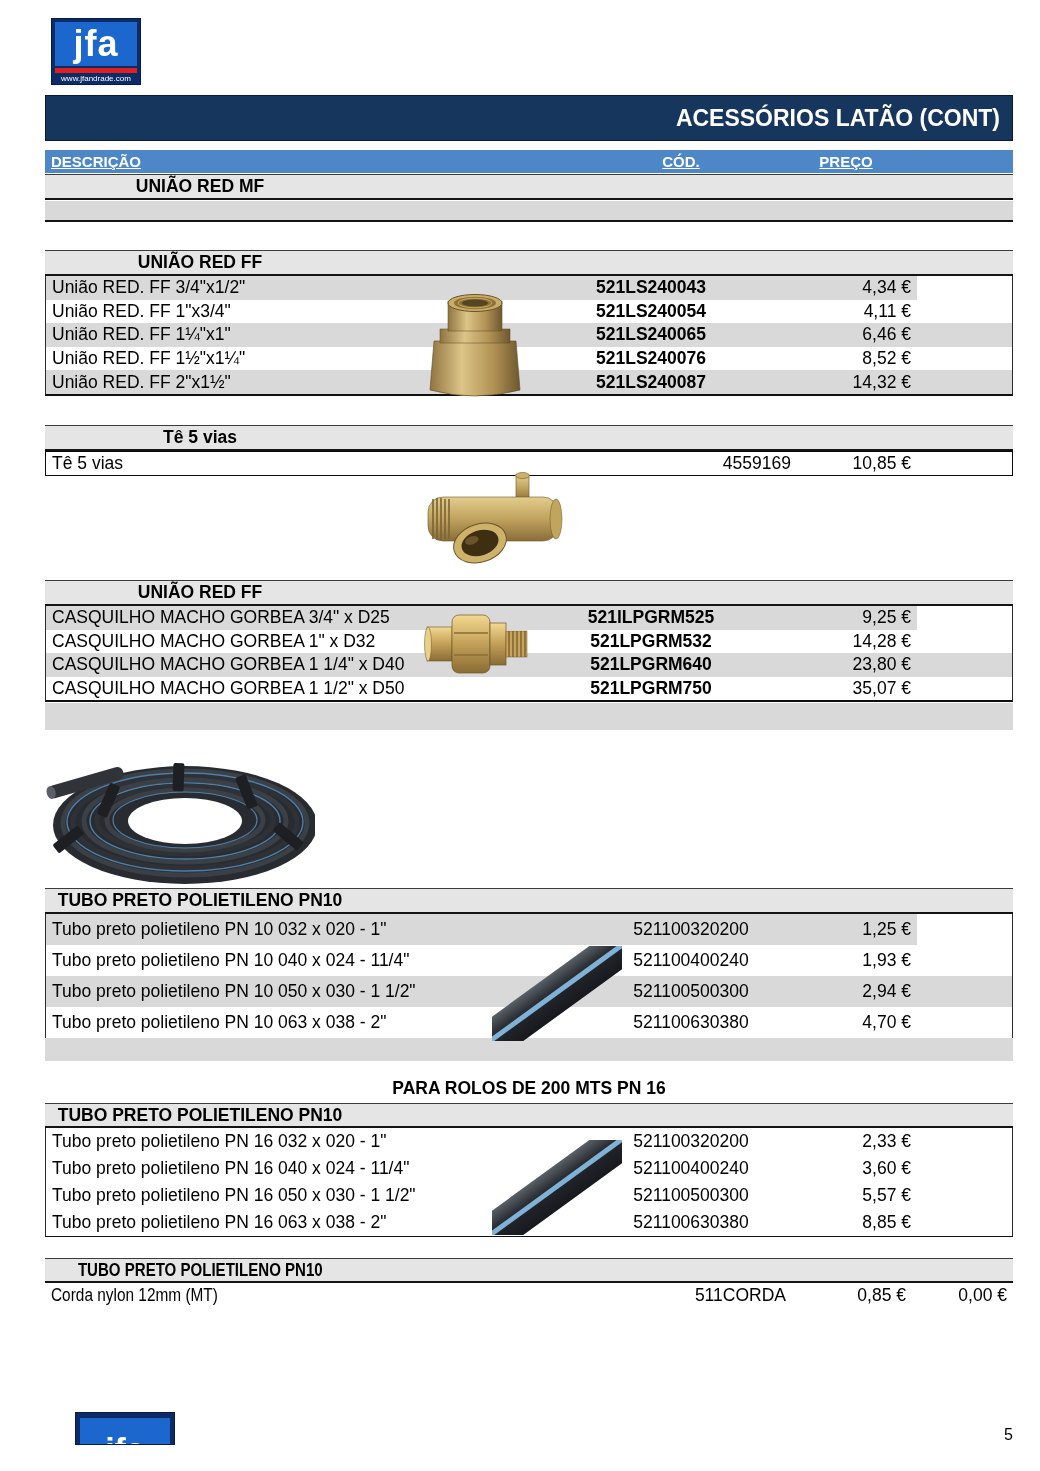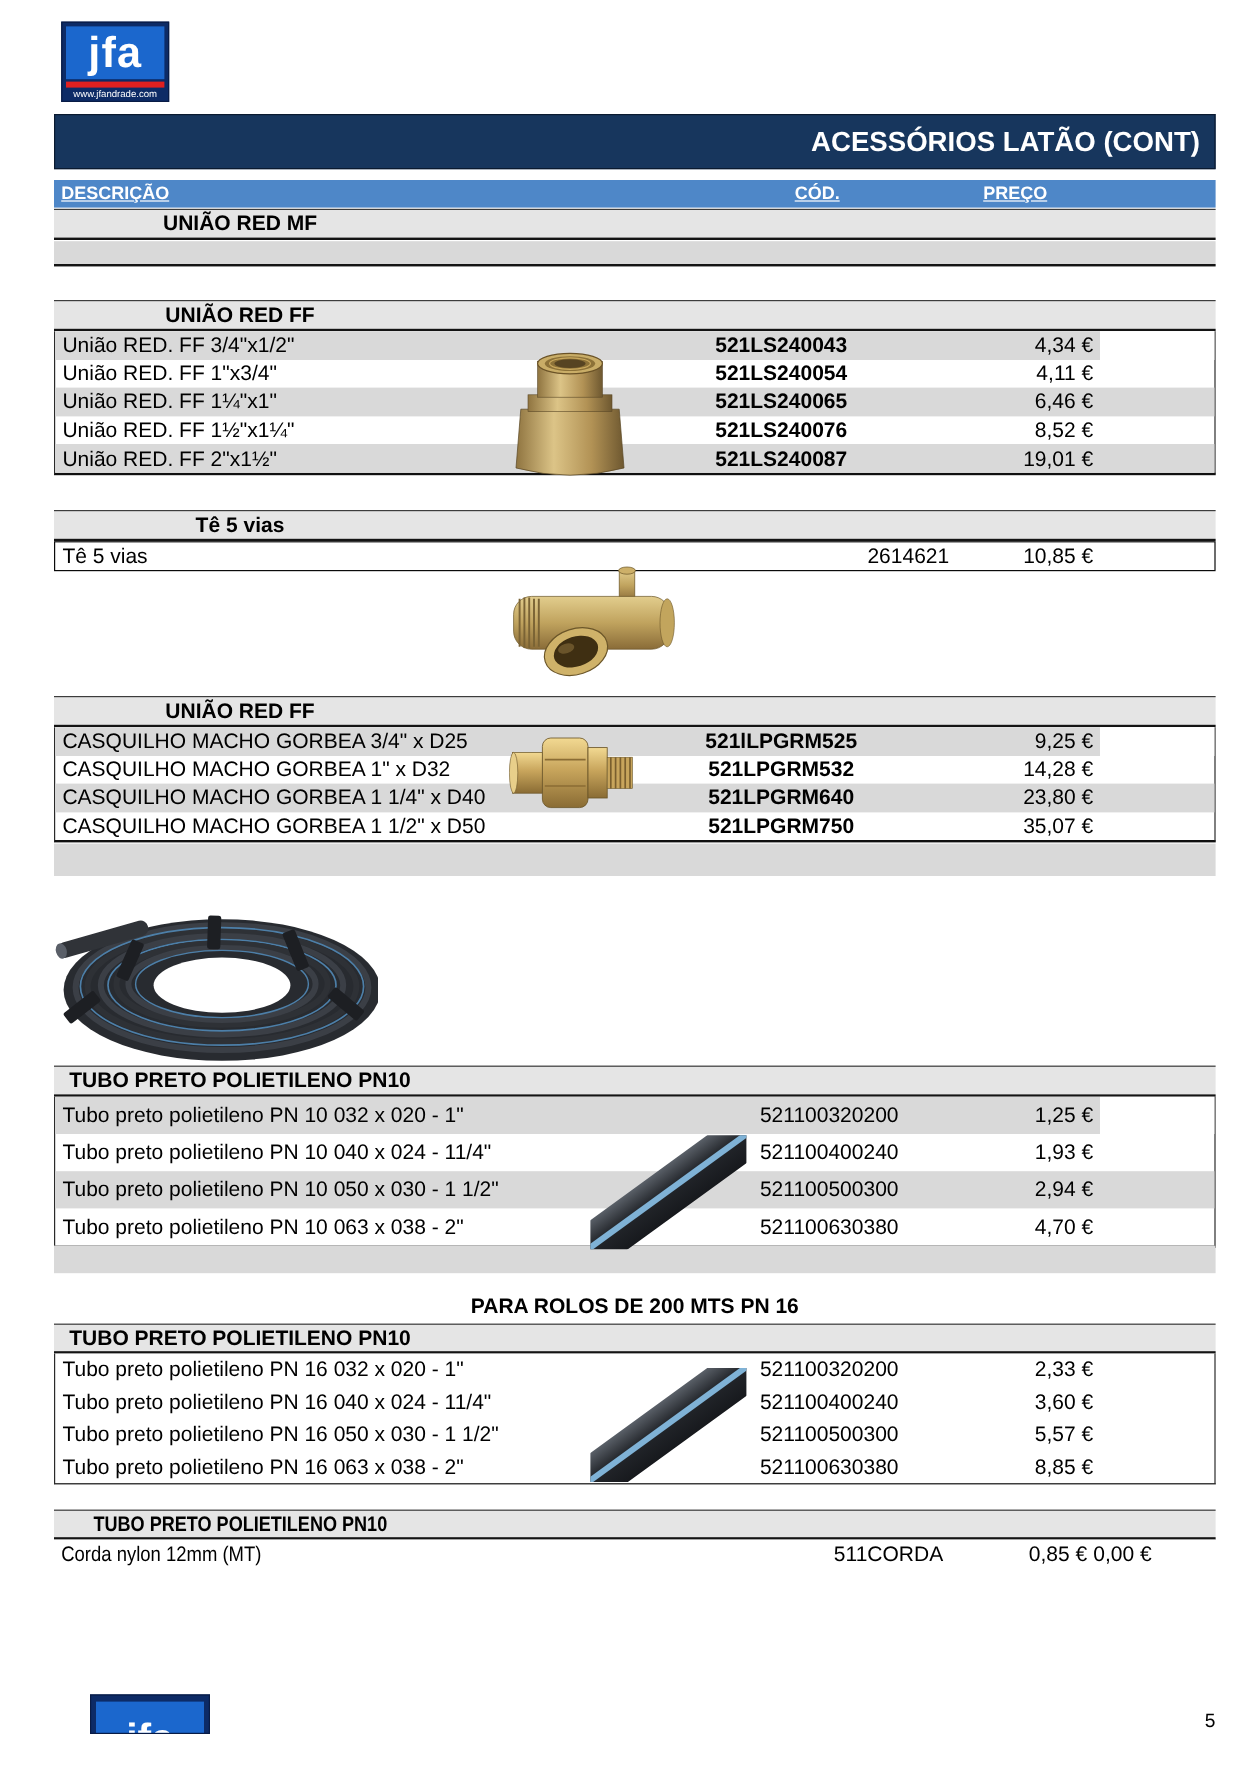--- a/index.html
+++ b/index.html
@@ -45,21 +45,21 @@
   .t-brass .c-code{padding-right:40px;font-weight:bold;}
   .t-pipe .c-code,.t-pipe16 .c-code{padding-left:90px;}
   .code-right{text-align:right !important;padding-right:10px !important;padding-left:0 !important;}
   .band{left:45px;width:968px;background:#d9d9d9;}
   .band-b{border-bottom:2px solid #141414;}
 
   
   .solorow{left:45px;width:968px;height:25px;background:#fff;border:1.5px solid #0a0a0a;
            display:flex;align-items:center;font-size:17.5px;}
   .corda-row{border:none;height:25px;}
-  .c-price2{width:96px;text-align:left;padding-right:6px;white-space:nowrap;}
+  .c-price2{width:96px;text-align:right;padding-right:6px;white-space:nowrap;}
 
   
   .rolos{left:45px;top:1078px;width:968px;text-align:center;font-weight:bold;font-size:17.5px;
          }
   .condensed{transform:scaleX(0.86);transform-origin:center center;display:inline-block;}
   .condensed-l{transform:scaleX(0.88);transform-origin:left center;display:inline-block;}
 
   
   .pagenum{left:1004px;top:1426px;font-size:16px;}
   .logo-bottom{left:75px;top:1412px;width:100px;height:33px;background:#0d2b66;overflow:hidden;
@@ -123,21 +123,21 @@
     </div>
     <div class="trow">
       <span class="c-desc">União RED. FF 1½"x1¼"</span>
       <span class="c-code">521LS240076</span>
       <span class="c-price">8,52 €</span>
       <span class="c-sp"></span>
     </div>
     <div class="trow shade">
       <span class="c-desc">União RED. FF 2"x1½"</span>
       <span class="c-code">521LS240087</span>
-      <span class="c-price">19,01 €</span>
+      <span class="c-price">14,32 €</span>
       <span class="c-sp"></span>
     </div>
   </div>
 
   <svg class="abs" style="left:428px;top:291px;" width="94" height="108" viewBox="0 0 94 108">
     <defs>
       <linearGradient id="brassV" x1="0" y1="0" x2="1" y2="0">
         <stop offset="0" stop-color="#8f7440"></stop>
           <stop offset="0.35" stop-color="#dcc487"></stop>
         <stop offset="0.7" stop-color="#b29255"></stop>
@@ -151,21 +151,21 @@
     <ellipse cx="47" cy="12" rx="21" ry="6.2" fill="#8d7238"></ellipse>
     <ellipse cx="47" cy="12" rx="17" ry="4.8" fill="none" stroke="#caa95e" stroke-width="1"></ellipse>
     <ellipse cx="47" cy="12" rx="13" ry="3.6" fill="#574422"></ellipse>
   </svg>
 
   <div class="abs sec" style="top:425px;">
     <span class="sec-label">Tê 5 vias</span>
   </div>
   <div class="abs solorow" style="top:451px;">
     <span class="c-desc">Tê 5 vias</span>
-    <span class="c-code code-right">2614621</span>
+    <span class="c-code code-right">4559169</span>
     <span class="c-price">10,85 €</span>
     <span class="c-sp"></span>
   </div>
 
   <svg class="abs" style="left:418px;top:467px;" width="150" height="112" viewBox="0 0 150 112">
     <defs>
       <linearGradient id="brassH" x1="0" y1="0" x2="0" y2="1">
         <stop offset="0" stop-color="#e2cd8d"></stop>
           <stop offset="0.5" stop-color="#c0a35e"></stop>
         <stop offset="1" stop-color="#8a6c38"></stop>

